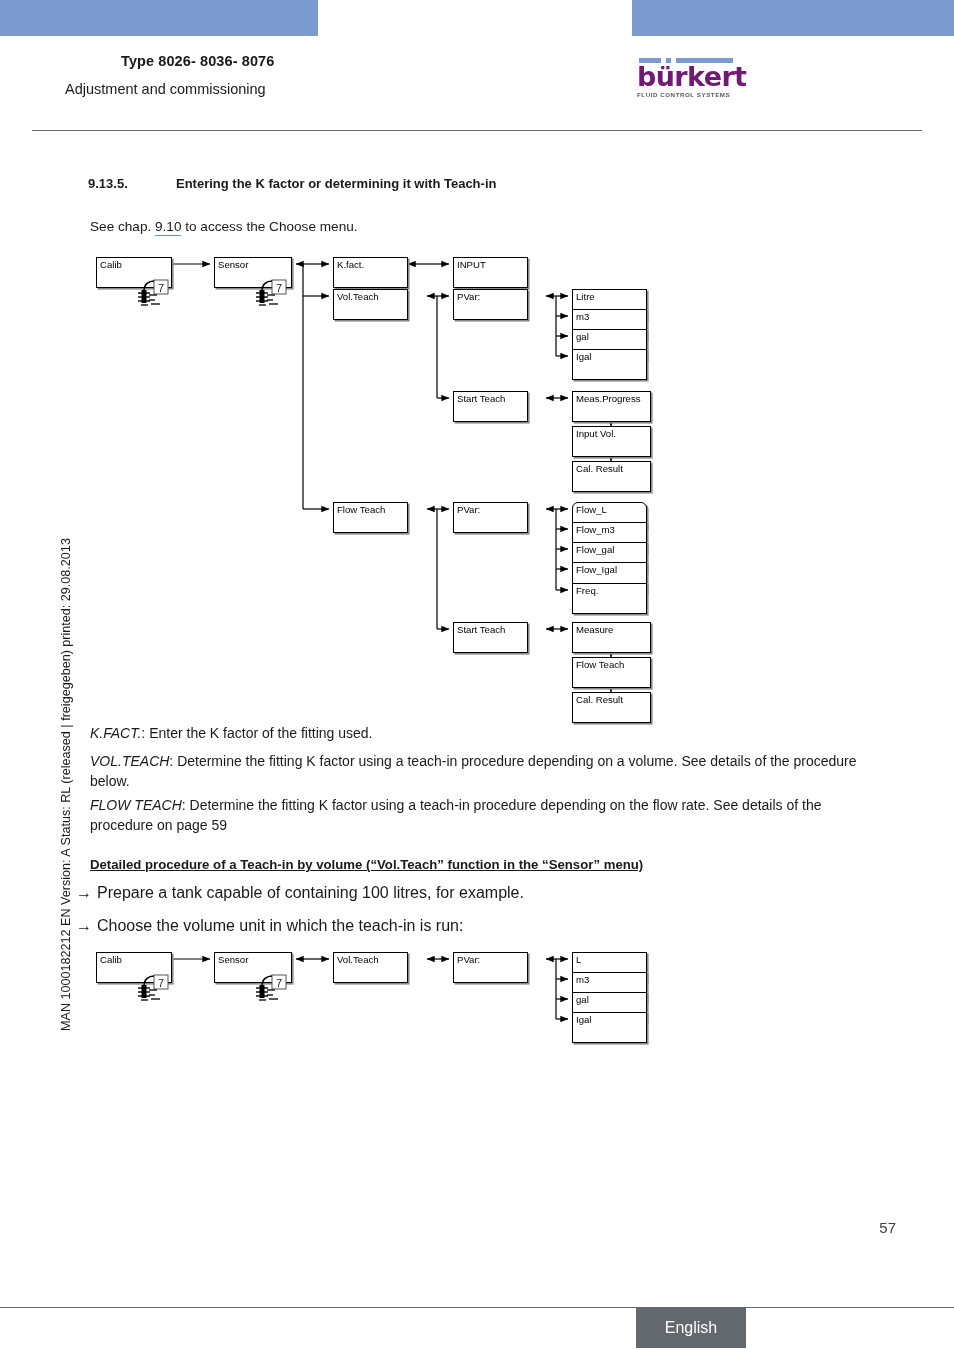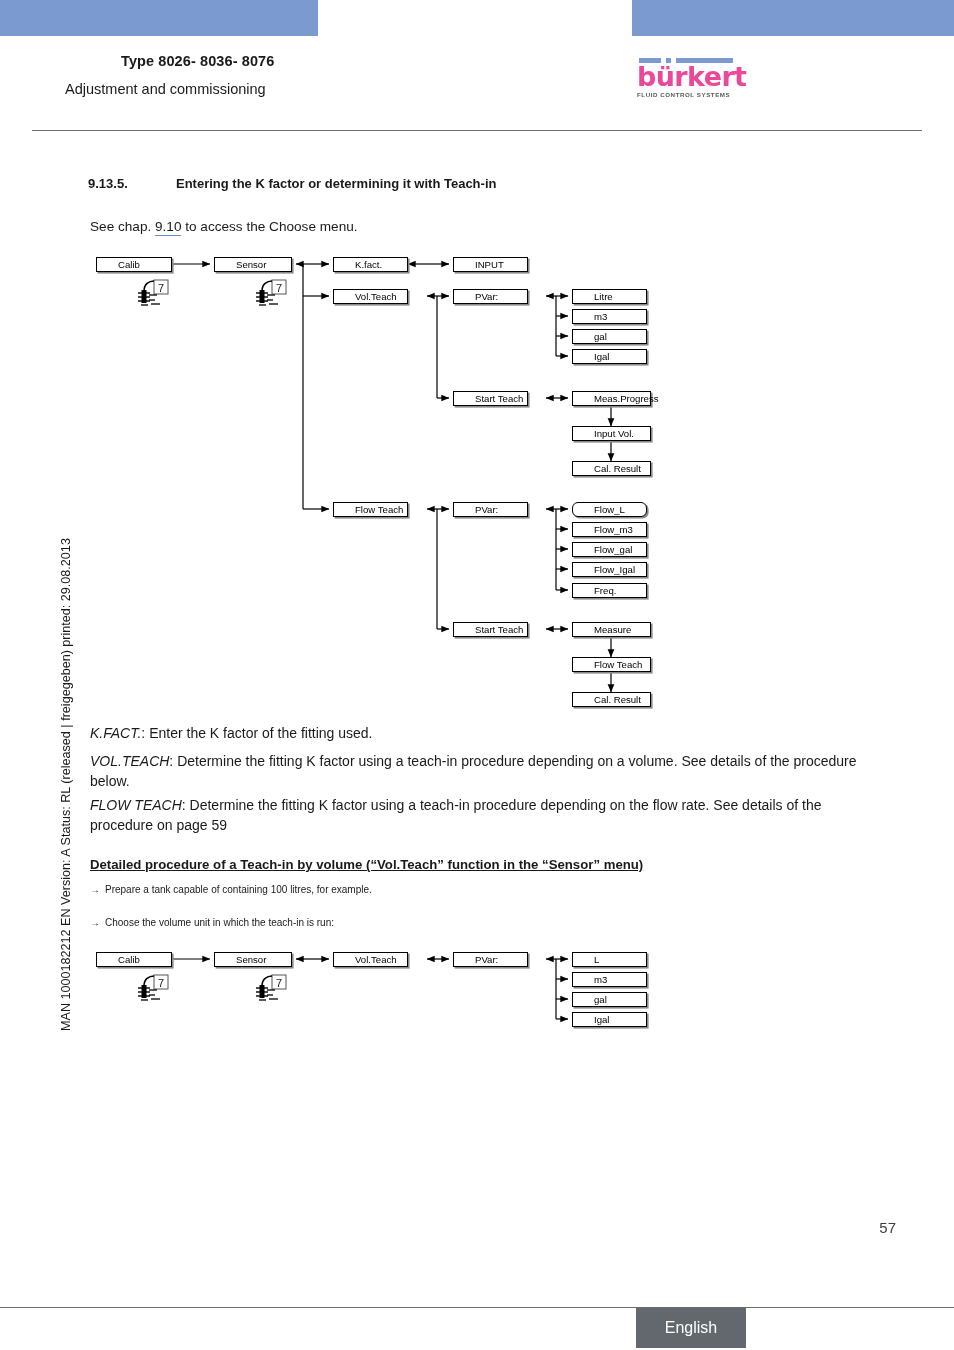--- a/index.html
+++ b/index.html
@@ -68,21 +68,21 @@
     position: absolute;
     left: 34px;
     top: 0;
     width: 5px;
     height: 5px;
     background: #ffffff;
   }
   .logo-word {
     font-size: 27px;
     font-weight: bold;
-    color: #ec4899;
+    color: #701a75;
     line-height: 0.98;
     letter-spacing: -0.6px;
     margin-top: 1px;
     font-family: "DejaVu Sans", sans-serif;
     text-align: right;
   }
   .logo-tag {
     font-size: 6.2px;
     font-weight: bold;
     color: #5a5a5a;
@@ -149,37 +149,37 @@
   .subhead {
     position: absolute;
     left: 90px;
     width: 790px;
     font-size: 13.2px;
     font-weight: bold;
     text-decoration: underline;
   }
   .bullet {
     position: absolute;
-    left: 90px;
+    left: 76px;
     width: 780px;
-    font-size: 10px;
+    font-size: 16px;
   }
   .bullet .arw { margin-right: 5px; }
 
   
   .diagram { position: absolute; left: 0; }
   .node {
     position: absolute;
     box-sizing: border-box;
     border: 1.1px solid #000;
     background: #fff;
-    height: 15px;
+    height: 31px;
     font-size: 9.6px;
     line-height: 13px;
-    padding-left: 21px;
+    padding-left: 3px;
     white-space: nowrap;
     color: #000;
     box-shadow: 1.6px 1.6px 0 0 #8a8a8a;
     font-family: "Liberation Sans", sans-serif;
   }
   .diagram svg {
     position: absolute;
     left: 0; top: 0;
     overflow: visible;
   }

